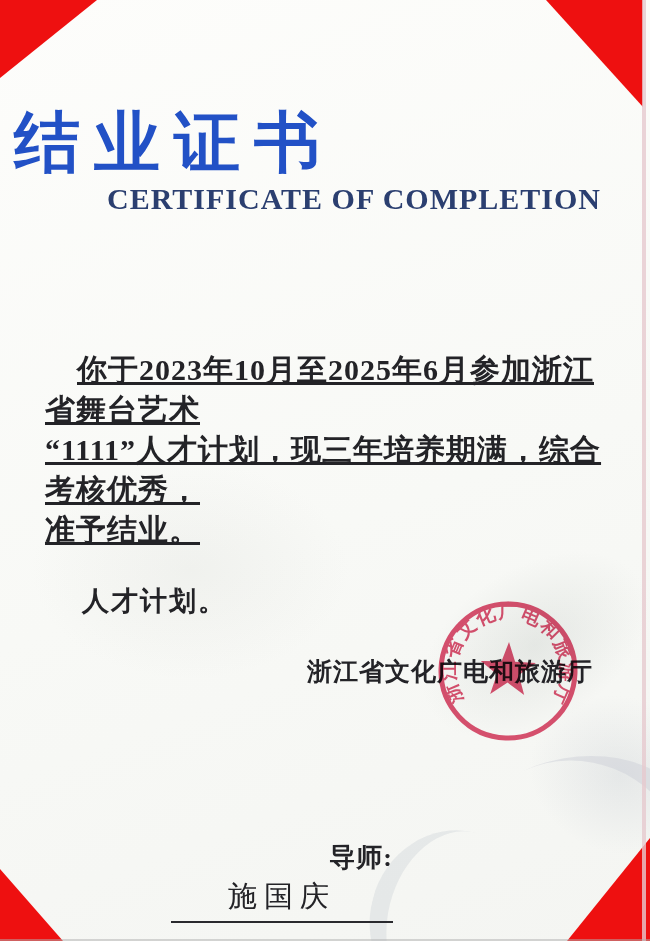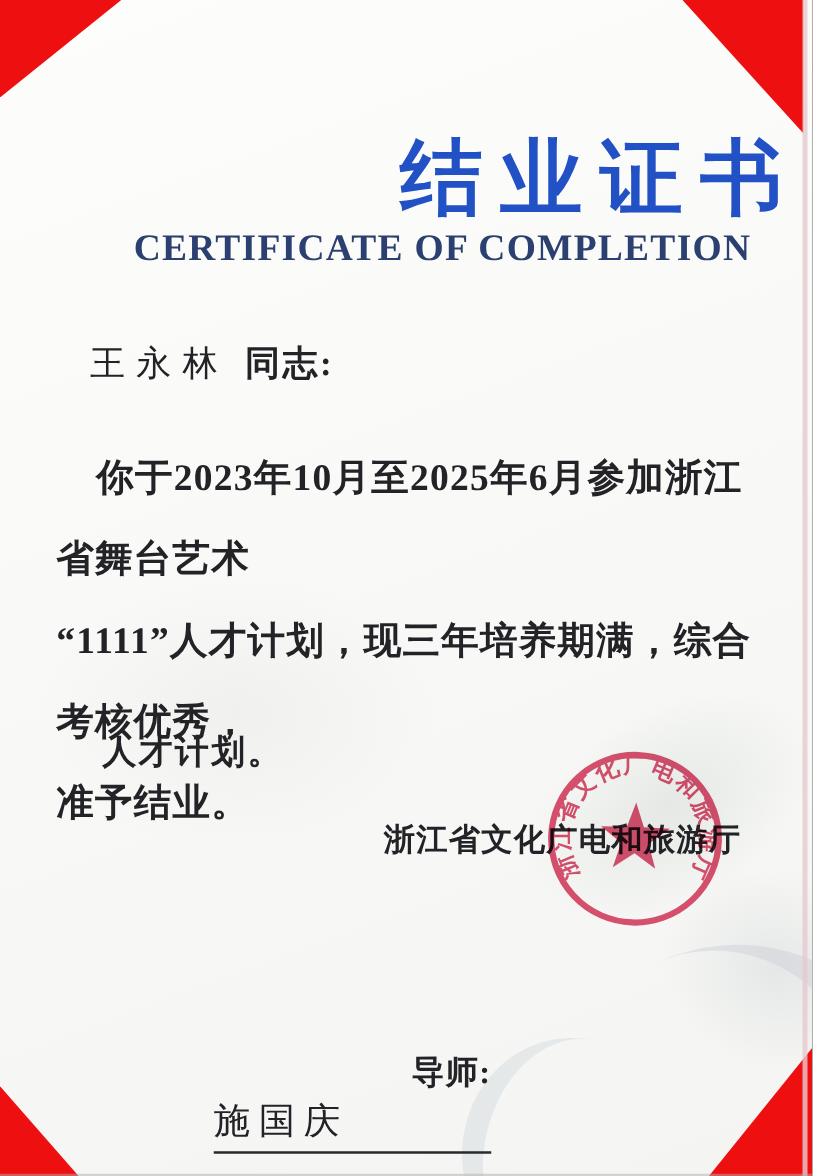--- a/index.html
+++ b/index.html
@@ -26,53 +26,53 @@
   .edge-bottom{position:absolute; left:0; bottom:0; width:650px; height:2px; background:rgba(175,175,175,.5);}
   
   .corner{position:absolute; background:var(--corner-red,#ee1010);}
   .corner.tl{left:0; top:0; width:97px; height:78px; clip-path:polygon(0 0,100% 0,0 100%);}
   .corner.tr{left:546px; top:0; width:97px; height:107px; clip-path:polygon(0 0,100% 0,100% 100%);}
   .corner.bl{left:0; top:869px; width:63px; height:72px; clip-path:polygon(0 0,0 100%,100% 100%);}
   .corner.br{left:567px; top:838px; width:83px; height:103px; clip-path:polygon(100% 0,100% 100%,0 100%);}
   
   .title{
     position:absolute; left:0; top:98px; width:640px; margin:0;
-    text-align:right; font-size:66px; font-weight:700; letter-spacing:14px; text-indent:14px;
+    text-align:left; font-size:66px; font-weight:700; letter-spacing:14px; text-indent:14px;
     color:var(--title-blue,#2251c6);
   }
   .subtitle{
     position:absolute; left:0; top:182px; width:650px;
     text-align:center; font-size:30px; font-weight:700; letter-spacing:1px;
     color:var(--subtitle-navy,#2b3f70);
     padding-left:29px;
   }
   
   .recipient{position:absolute; left:72px; top:272px; font-size:28px;}
   .recipient .r-name{letter-spacing:9px; font-weight:500; margin-right:6px;}
   .recipient .r-suffix{font-weight:700; letter-spacing:2px;}
   
   .body-text{position:absolute; left:45px; top:350px; width:563px; font-size:30px; font-weight:600;}
-  .body-text .line{line-height:65px; letter-spacing:1px;}
+  .body-text .line{line-height:40px; letter-spacing:1px;text-decoration:underline;}
   .body-text .line.indent{text-indent:32px;}
   .closing{position:absolute; left:82px; top:583px; font-size:27px; font-weight:600; letter-spacing:2px;}
   
   .issuer{position:absolute; right:57px; top:655px; font-size:25px; font-weight:600; letter-spacing:1px;}
   .date{position:absolute; right:58px; top:690px; font-size:25px; font-weight:600; letter-spacing:1px;}
   
   .seal{position:absolute; left:428px; top:591px; width:160px; height:160px;
         mix-blend-mode:multiply; opacity:.88; transform:rotate(2deg);}
   .seal-ring{fill:none; stroke:var(--seal-red,#d93a5e); stroke-width:5;}
   .seal-text{fill:var(--seal-red,#d93a5e); font-size:19px; font-weight:700;
              font-family:"Liberation Serif","DejaVu Serif",serif;}
   .seal-star{fill:var(--seal-red,#d93a5e);}
   
   .mentor-row{position:absolute; left:163px; top:840px; display:flex; align-items:flex-end;flex-direction:column;}
   .mentor-label{font-size:26px; font-weight:600; letter-spacing:1px; padding-bottom:2px;}
   .mentor-line{display:inline-block; width:222px; margin-left:8px;
-               border-bottom:2px solid #2a2a2e; text-align:left; padding-bottom:4px;}
+               border-bottom:2px solid #2a2a2e; text-align:center; padding-bottom:4px;}
   .mentor-name{font-size:29px; letter-spacing:7px; text-indent:7px; font-weight:500;}
 </style>
 </head>
 <body>
 
 <div class="page">
 
   <div class="wm wm1"></div>
   <div class="wm wm2"></div>
   <div class="wm wm3"></div>
@@ -83,24 +83,20 @@
   <div class="corner tr"></div>
   <div class="corner bl"></div>
   <div class="corner br"></div>
 
   <div class="edge-right"></div>
   <div class="edge-bottom"></div>
 
   <h1 class="title">结业证书</h1>
   <div class="subtitle">CERTIFICATE OF COMPLETION</div>
 
-  <div class="recipient">
-    <span class="r-name">王永林</span>
-    <span class="r-suffix">同志:</span>
-  </div>
 
   <div class="body-text">
     <div class="line indent">你于2023年10月至2025年6月参加浙江省舞台艺术</div>
     <div class="line">“1111”人才计划，现三年培养期满，综合考核优秀，</div>
     <div class="line">准予结业。</div>
   </div>
 
   <div class="closing">人才计划。</div>
 
   <div class="issuer">浙江省文化广电和旅游厅</div>

